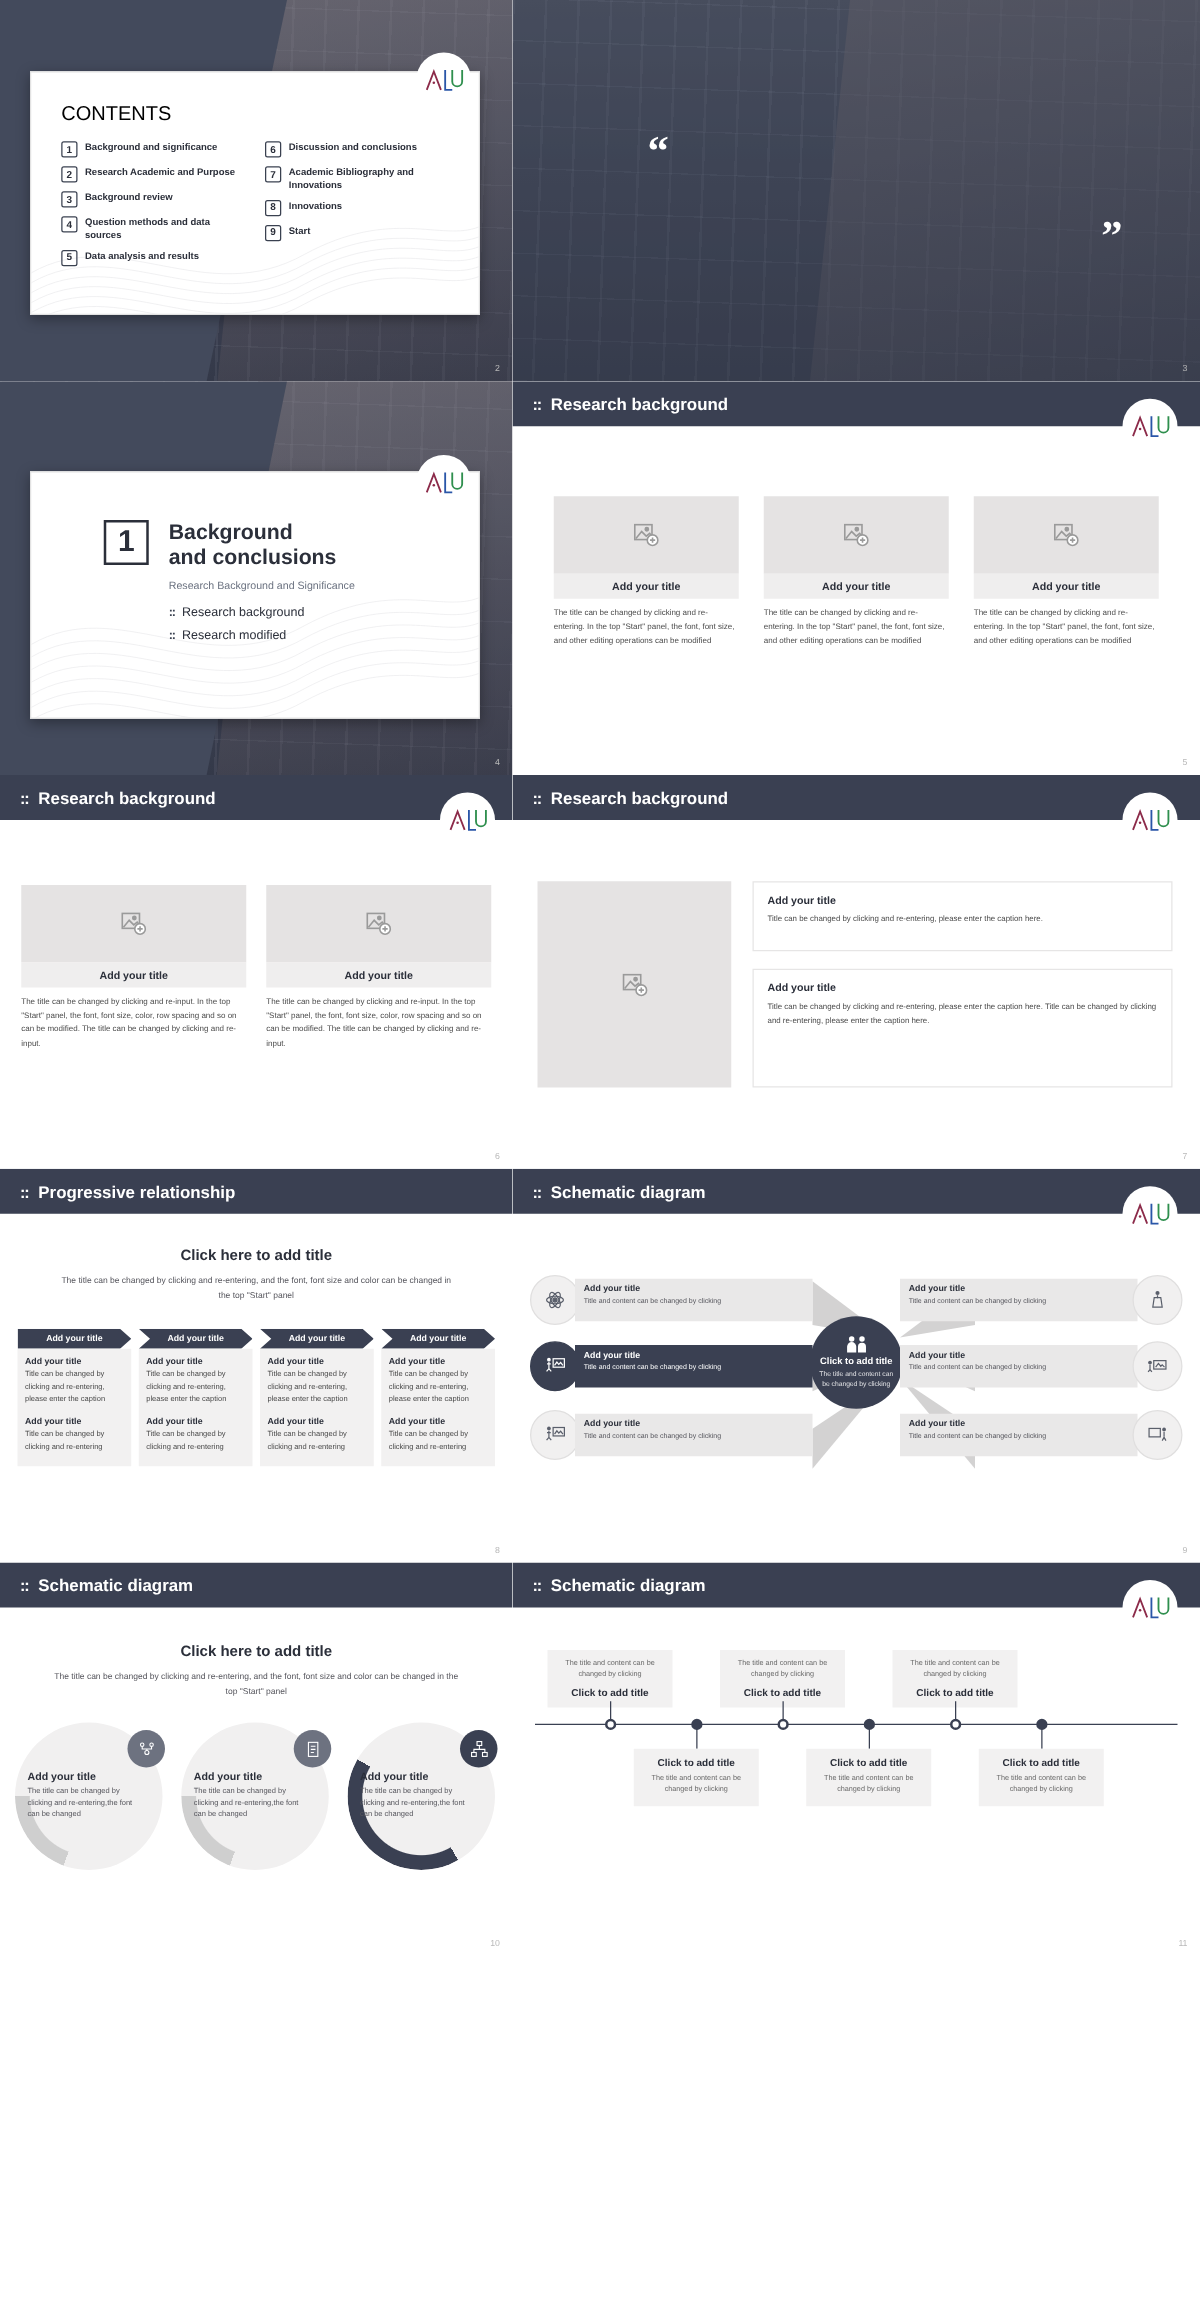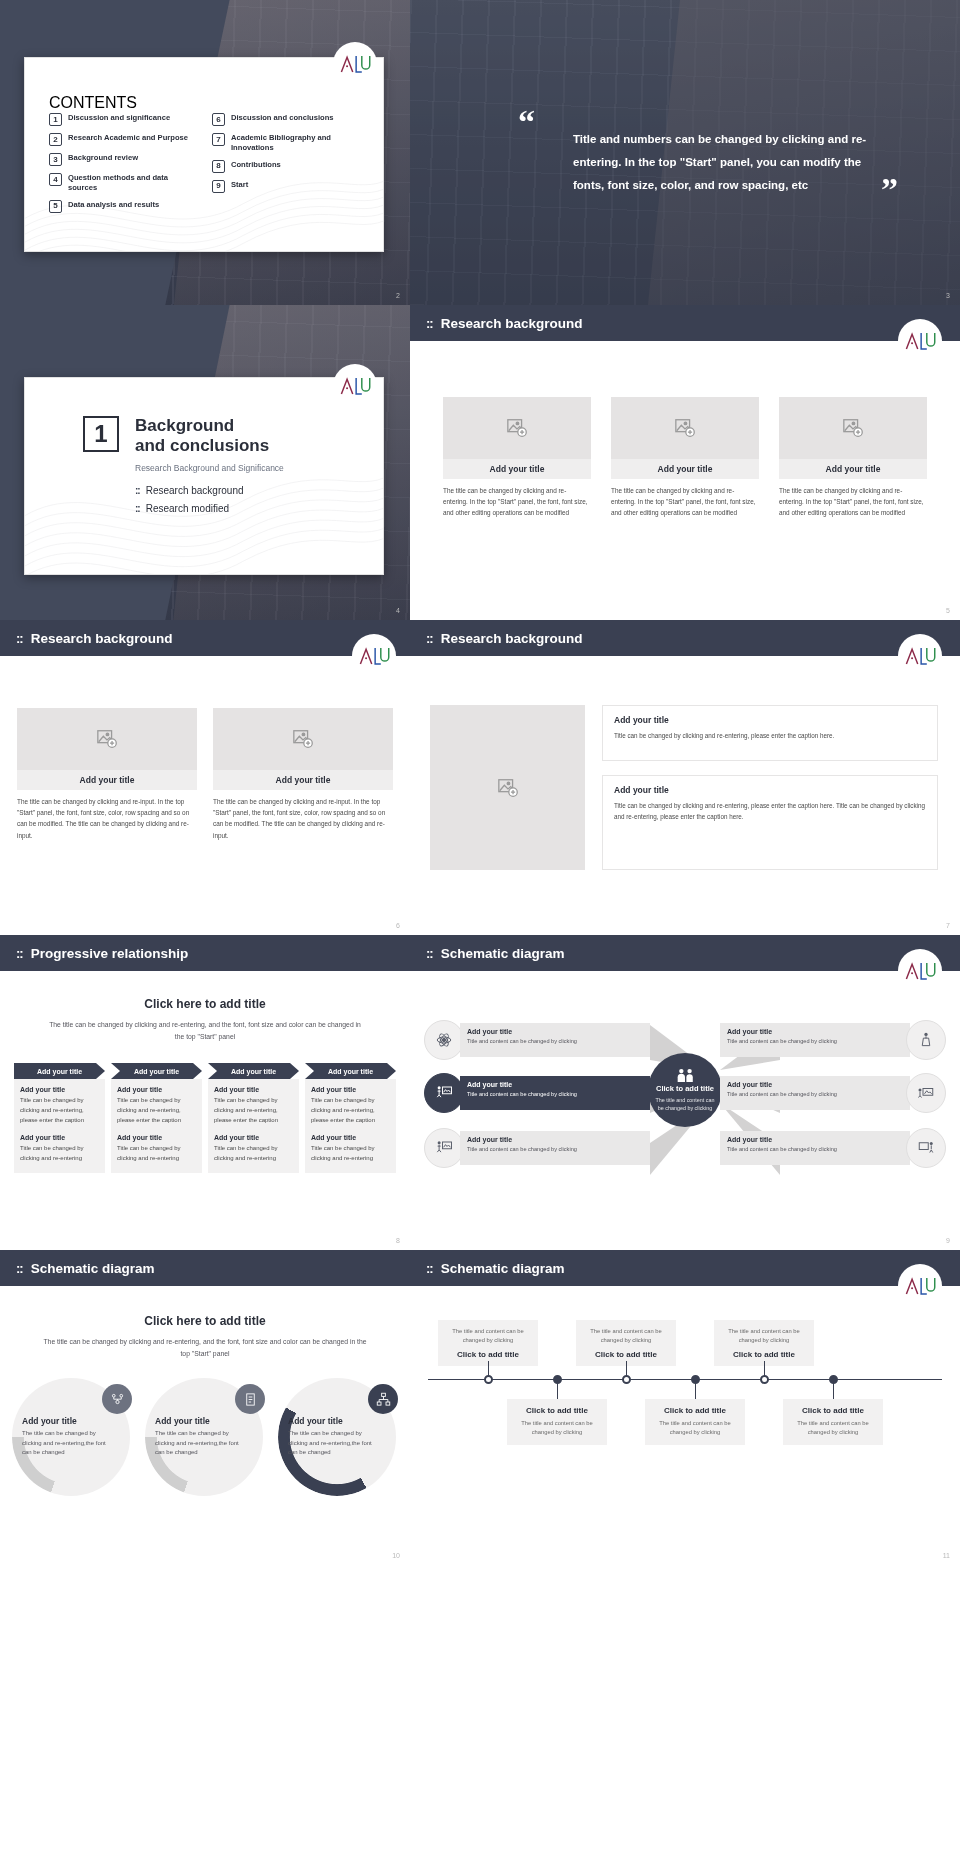--- a/index.html
+++ b/index.html
@@ -192,27 +192,27 @@
 
       <div class="logo" style="right:6px; top:-16px;">
         <svg viewBox="0 0 60 44">
           <path d="M6 36 L16 10 L26 36" fill="none" stroke="#8c2b4a" stroke-width="2.6"></path>
           <circle cx="16" cy="26" r="1.8" fill="#8c2b4a"></circle>
           <path d="M32 8 L32 36 L42 36" fill="none" stroke="#2a56a8" stroke-width="2.6"></path>
           <path d="M42 8 L42 24 A7 7 0 0 0 56 24 L56 8" fill="none" stroke="#2f8f4e" stroke-width="2.6"></path>
         </svg>
       </div>
 
-      <div style="position:absolute; left:24px; top:36px;">CONTENTS</div>
+      <div style="position:absolute; left:24px; top:25px;">CONTENTS</div>
 
       <div class="toc" style="position:absolute; left:24px; top:55px; width:312px;">
         <div class="toc-col">
           <div class="toc-item">
             <span class="toc-num">1</span>
-            <span class="toc-txt">Discussion and significance</span>
+            <span class="toc-txt">Background and significance</span>
           </div>
           <div class="toc-item">
             <span class="toc-num">2</span>
             <span class="toc-txt">Research Academic and Purpose</span>
           </div>
           <div class="toc-item">
             <span class="toc-num">3</span>
             <span class="toc-txt">Background review</span>
           </div>
           <div class="toc-item">
@@ -228,38 +228,37 @@
           <div class="toc-item">
             <span class="toc-num">6</span>
             <span class="toc-txt">Discussion and conclusions</span>
           </div>
           <div class="toc-item">
             <span class="toc-num">7</span>
             <span class="toc-txt">Academic Bibliography and Innovations</span>
           </div>
           <div class="toc-item">
             <span class="toc-num">8</span>
-            <span class="toc-txt">Contributions</span>
+            <span class="toc-txt">Innovations</span>
           </div>
           <div class="toc-item">
             <span class="toc-num">9</span>
             <span class="toc-txt">Start</span>
           </div>
         </div>
       </div>
     </div>
     <div class="pageno">2</div>
   </div>
 
   <div class="slide right">
     <div class="photo"></div>
     <div style="position:absolute; inset:0; background:rgba(58,64,82,.42);"></div>
 
     <span class="quote-mark" style="left:108px; top:110px;">“</span>
-    <div class="quote-text" style="left:163px; top:128px;">Title and numbers can be changed by clicking and re-entering. In the top "Start" panel, you can modify the fonts, font size, color, and row spacing, etc</div>
     <span class="quote-mark" style="right:62px; top:178px;">”</span>
 
     <div class="pageno">3</div>
   </div>
 
   <div class="slide left">
     <div class="photo"></div>
     <div class="darkwedge"></div>
 
     <div class="card" style="left:24px; top:72px; width:360px; height:198px;">

